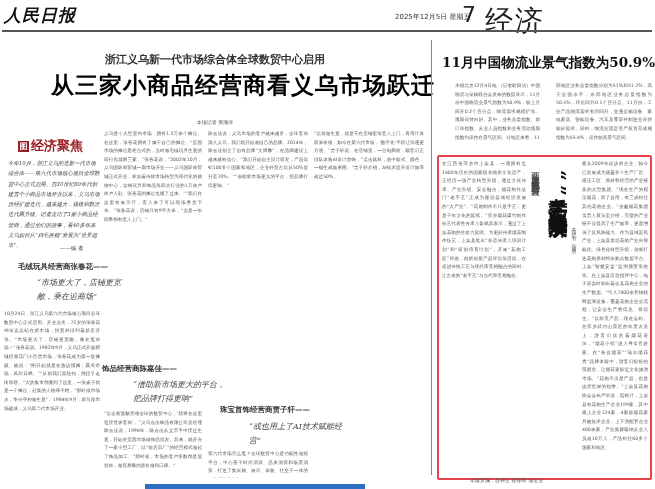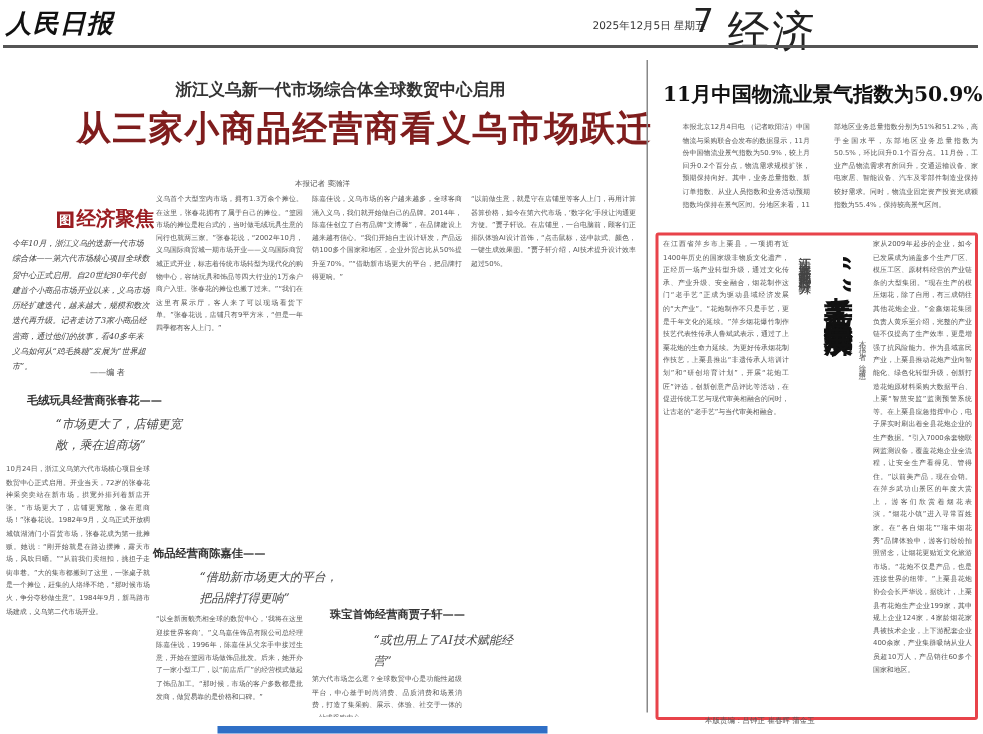--- a/index.html
+++ b/index.html
@@ -9,27 +9,27 @@
   .logo { position:absolute; left:4px; top:4px; font-size:17px; font-style:italic;
           font-weight:bold; letter-spacing:1px; color:#111; }
   .date { position:absolute; left:395px; top:12px; font-size:7px; color:#333;
           font-family:"DejaVu Sans",sans-serif; }
   .pageno { position:absolute; left:462px; top:2px; font-size:22px; color:#222;
             font-family:"DejaVu Sans",sans-serif; }
   .section { position:absolute; left:485px; top:2px; font-size:28px; color:#222;
              font-family:"DejaVu Sans",sans-serif; letter-spacing:2px; }
   .headrule { position:absolute; left:2px; top:30px; width:650px; height:2px; background:#555; }
   .subhead { position:absolute; left:0; top:52px; width:430px; text-align:center; font-size:11px;
-             font-weight:bold; color:#333;padding-left:12px; }
+             font-weight:bold; color:#333; }
   .mainhead { position:absolute; left:0; top:70px; width:486px; text-align:center; font-size:23px;
-              font-weight:bold; color:#7f1d1d; font-family:"DejaVu Sans",sans-serif; letter-spacing:1px; }
+              font-weight:bold; color:#000000; font-family:"DejaVu Sans",sans-serif; letter-spacing:1px; }
   .byline { position:absolute; left:0; top:119px; width:430px; text-align:center; font-size:5px; color:#555; }
   .col { position:absolute; font-size:4.6px; line-height:8.6px; color:#555; text-align:justify;
          overflow:hidden; font-family:"DejaVu Sans",sans-serif; }
-  .focus-title { position:absolute; left:18px; top:137px; font-size:13px; font-weight:bold; color:#9a1d22;margin-left:20px; }
+  .focus-title { position:absolute; left:18px; top:137px; font-size:13px; font-weight:bold; color:#9a1d22; }
   .focus-title .box { display:inline-block; width:11px; height:11px; background:#9a1d22; color:#fff;
                       font-size:8px; text-align:center; line-height:11px; margin-right:2px; vertical-align:1px;}
   .focus-body { position:absolute; left:8px; top:158px; width:92px; font-size:5.4px; line-height:10.3px;
                 color:#444; font-style:italic; }
   .sign { position:absolute; left:60px; top:245px; font-size:5.4px; color:#444; }
   .sect-head { position:absolute; font-size:7.5px; font-weight:bold; color:#333; }
   .quote { position:absolute; font-size:8px; line-height:14px; color:#444; font-style:italic;margin-left:29px; }
   .vrule { position:absolute; left:431px; top:40px; width:1px; height:435px; background:#888; }
   .logi-head { position:absolute; left:432px; top:54px; width:223px; text-align:right; font-size:13.5px;
                font-weight:bold; color:#111; }

